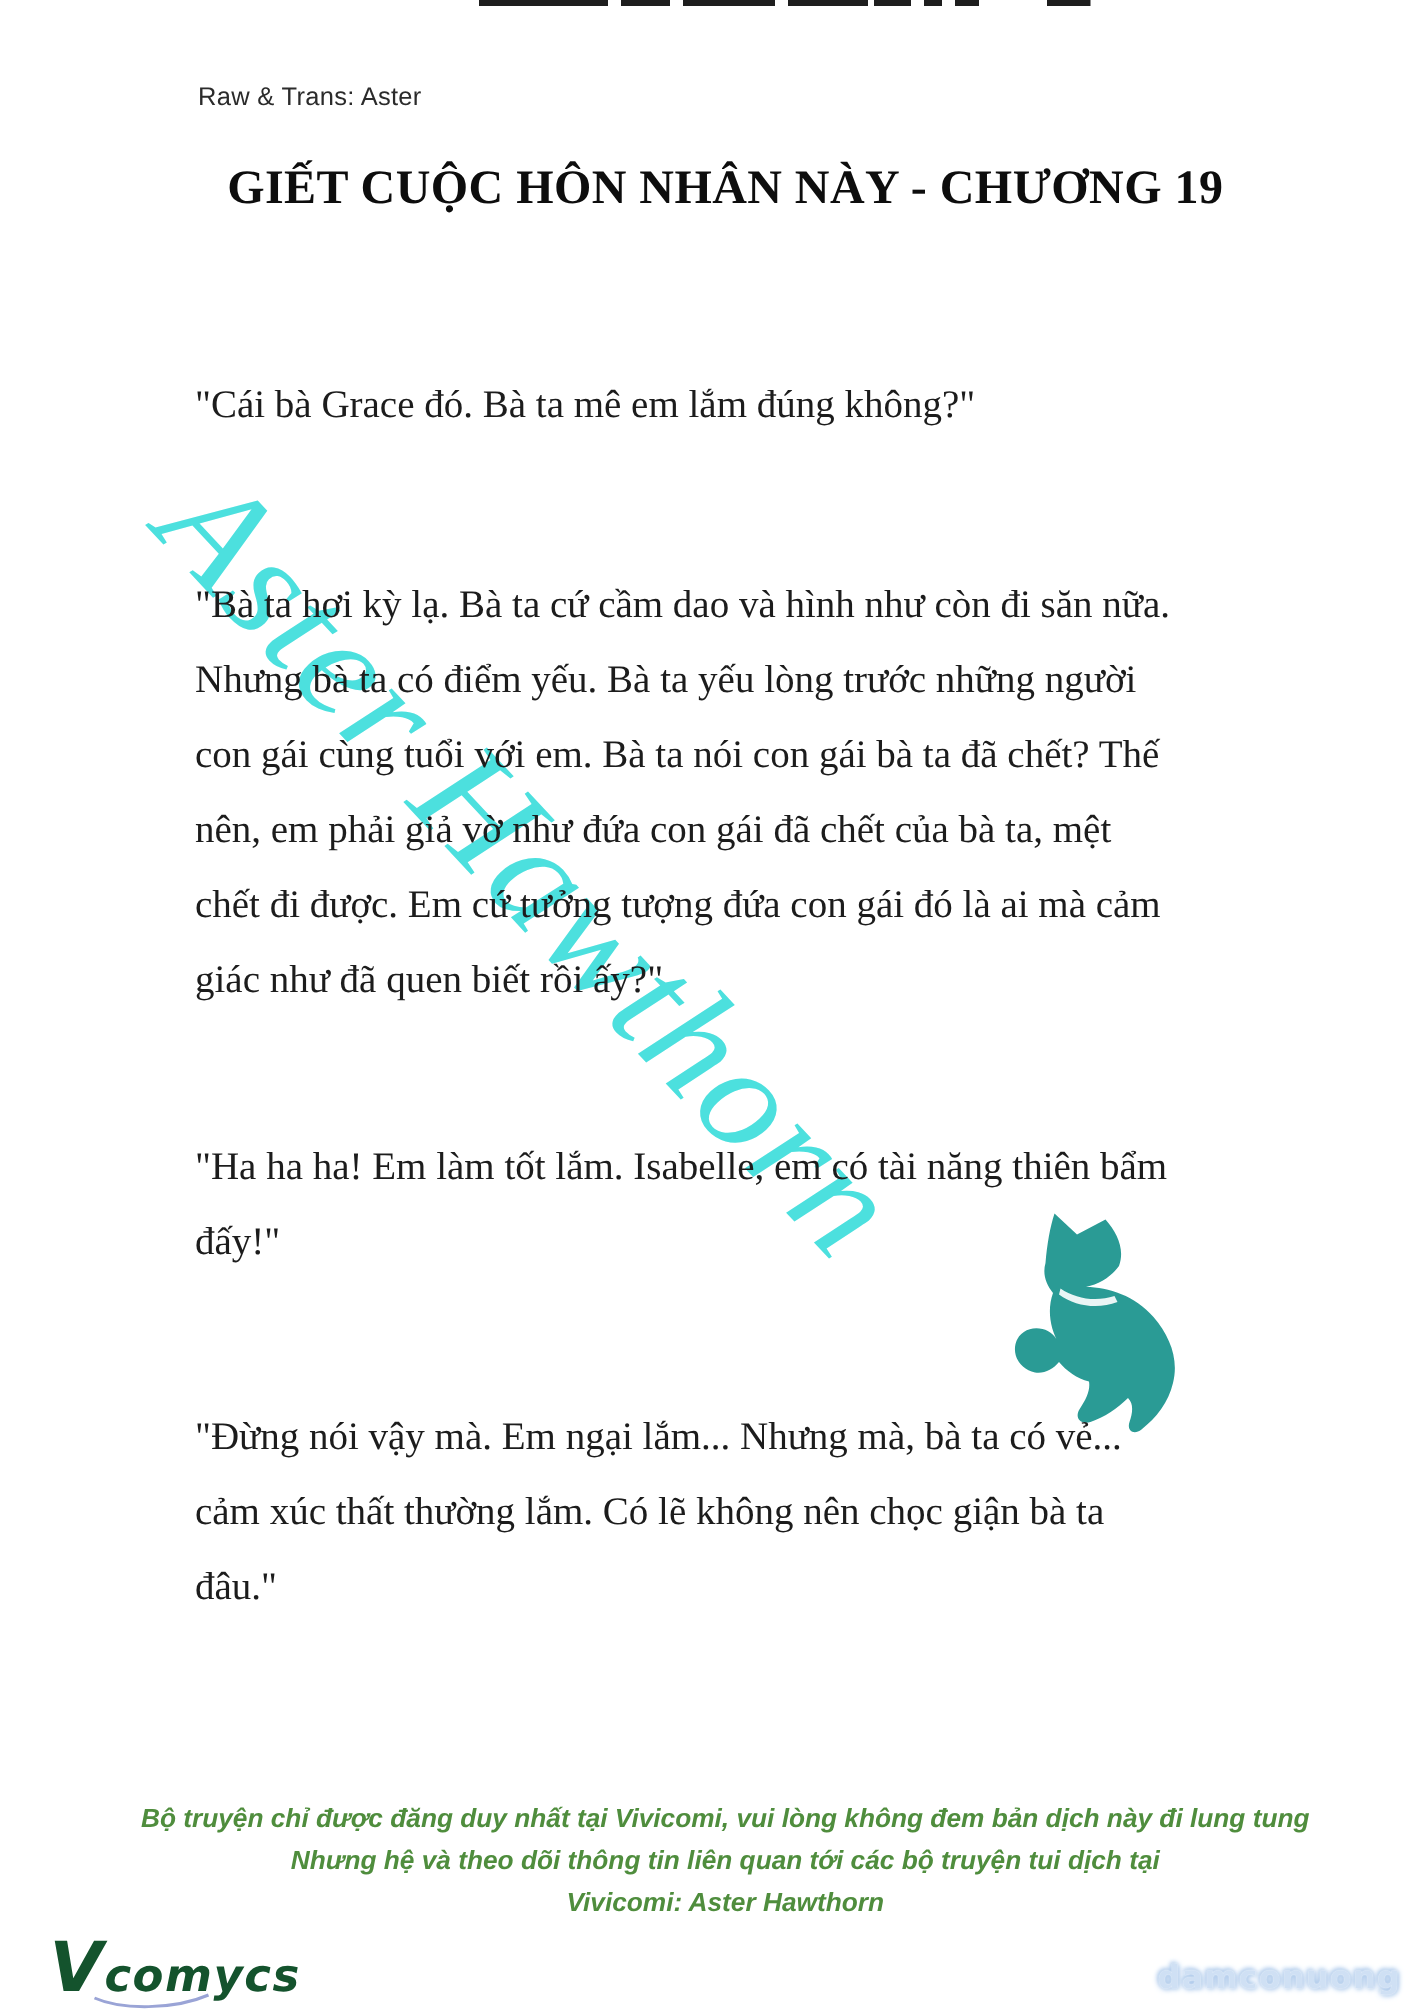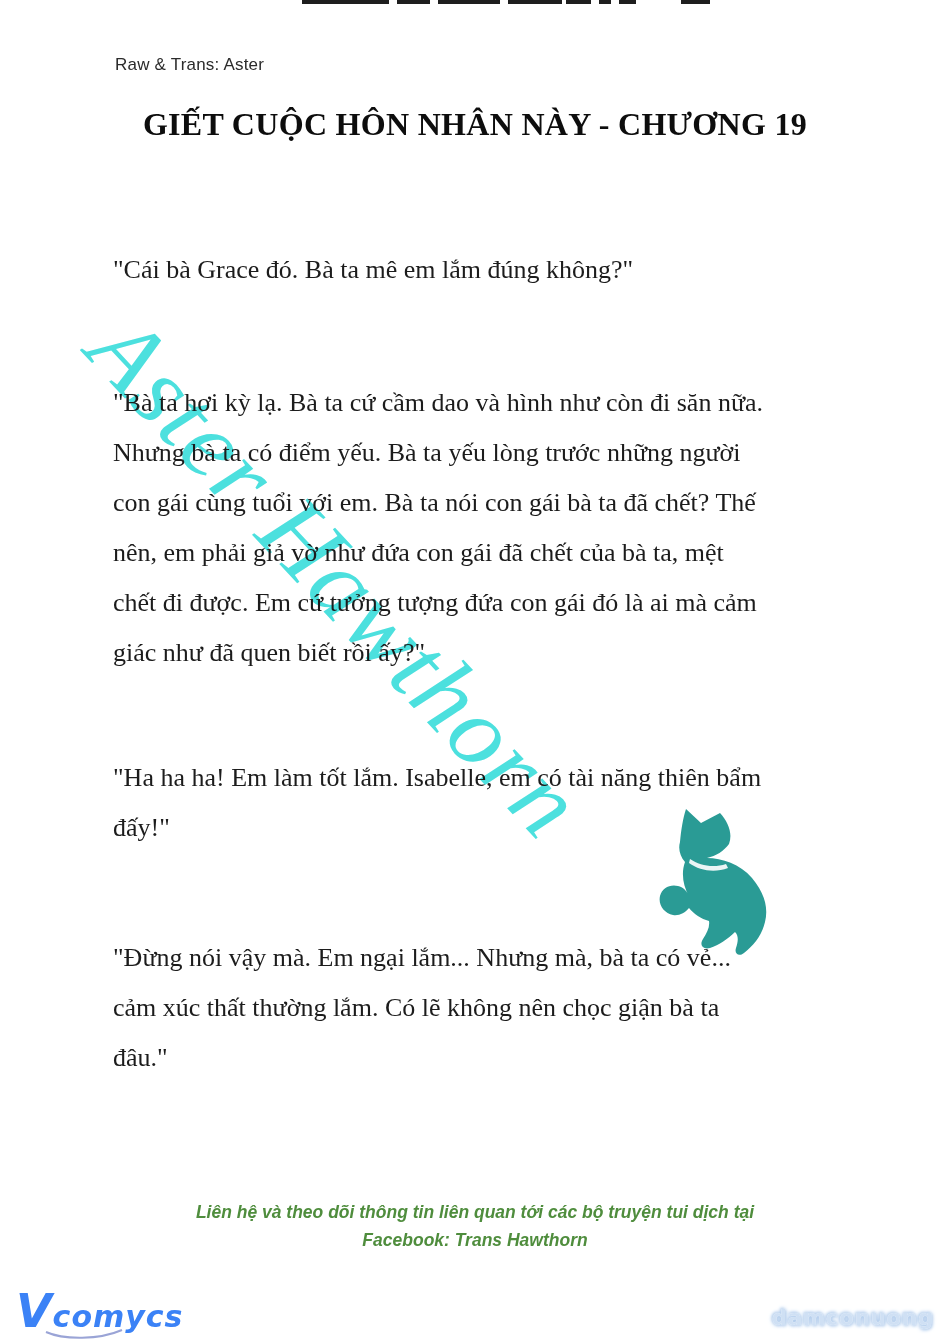--- a/index.html
+++ b/index.html
@@ -1,20 +1,20 @@
 <!DOCTYPE html>
 <html><head>
 <meta charset="utf-8">
 <style>
   html,body{margin:0;padding:0;}
   body{
     width:950px;height:1343px;position:relative;background:#ffffff;
     font-family:"Liberation Serif", serif;overflow:hidden;
   }
-  .page{position:absolute;inset:0;background:#ffffff;}
+  .page{position:absolute;inset:0;background:#ffffff;margin-left:17px;}
 
   
   .top-crop{
     position:absolute;top:0;left:298px;width:412px;height:4px;
     background:linear-gradient(90deg,
       transparent 0 1%, #1e1e1e 1% 22%, transparent 22% 24%,
       #1e1e1e 24% 32%, transparent 32% 34%, #1e1e1e 34% 49%,
       transparent 49% 51%, #1e1e1e 51% 64%, transparent 64% 65%,
       #1e1e1e 65% 71%, transparent 71% 73%, #1e1e1e 73% 76%,
       transparent 76% 78%, #1e1e1e 78% 82%, transparent 82% 93%,
@@ -56,21 +56,21 @@
   .footer{
     position:absolute;left:0;right:0;top:1198px;text-align:center;
     font-family:"Liberation Sans", sans-serif;font-weight:bold;font-style:italic;
     font-size:17.5px;line-height:28px;color:#4f8d3d;z-index:2;
   }
   .footer div{margin:0;}
 
   .vcomycs{
     position:absolute;left:16px;top:1288px;z-index:2;
     font-family:"DejaVu Sans", sans-serif;font-style:italic;font-weight:bold;
-    font-size:30px;color:#3b82f6;letter-spacing:1px;line-height:1;
+    font-size:30px;color:#14532d;letter-spacing:1px;line-height:1;
   }
   .vcomycs .word::first-letter{font-size:46px;}
   .vcomycs .word{display:block;}
   .vcomycs svg{display:block;margin:-6px 0 0 28px;}
 
   .damconuong{
     position:absolute;right:16px;top:1306px;z-index:2;
     font-family:"DejaVu Sans", sans-serif;font-weight:bold;
     font-size:21px;letter-spacing:1px;color:#cfe0f4;
     text-shadow:0 0 1px #ffffff, 0 0 5px #a9c6ea, 1px 1px 3px #b9d2ee, -1px -1px 3px #b9d2ee;
@@ -125,22 +125,23 @@
 chết đi được. Em cứ tưởng tượng đứa con gái đó là ai mà cảm
 giác như đã quen biết rồi ấy?"</p>
     <p class="p3">"Ha ha ha! Em làm tốt lắm. Isabelle, em có tài năng thiên bẩm
 đấy!"</p>
     <p>"Đừng nói vậy mà. Em ngại lắm... Nhưng mà, bà ta có vẻ...
 cảm xúc thất thường lắm. Có lẽ không nên chọc giận bà ta
 đâu."</p>
   </div>
 
   <div class="footer">
-    <div>Liên hệ và theo dõi thông tin liên quan tới các bộ truyện tui dịch tại</div>
-    <div>Facebook: Trans Hawthorn</div>
+    <div>Bộ truyện chỉ được đăng duy nhất tại Vivicomi, vui lòng không đem bản dịch này đi lung tung</div>
+    <div>Nhưng hệ và theo dõi thông tin liên quan tới các bộ truyện tui dịch tại</div>
+    <div>Vivicomi: Aster Hawthorn</div>
   </div>
 
   <div class="vcomycs">
     <span class="word">Vcomycs</span>
     <svg width="80" height="12" viewBox="0 0 80 12">
       <path d="M2 4 C20 12 55 12 78 2" stroke="#9aa4d6" stroke-width="2" fill="none"></path>
     </svg>
   </div>
 
   <div class="damconuong">damconuong</div>

